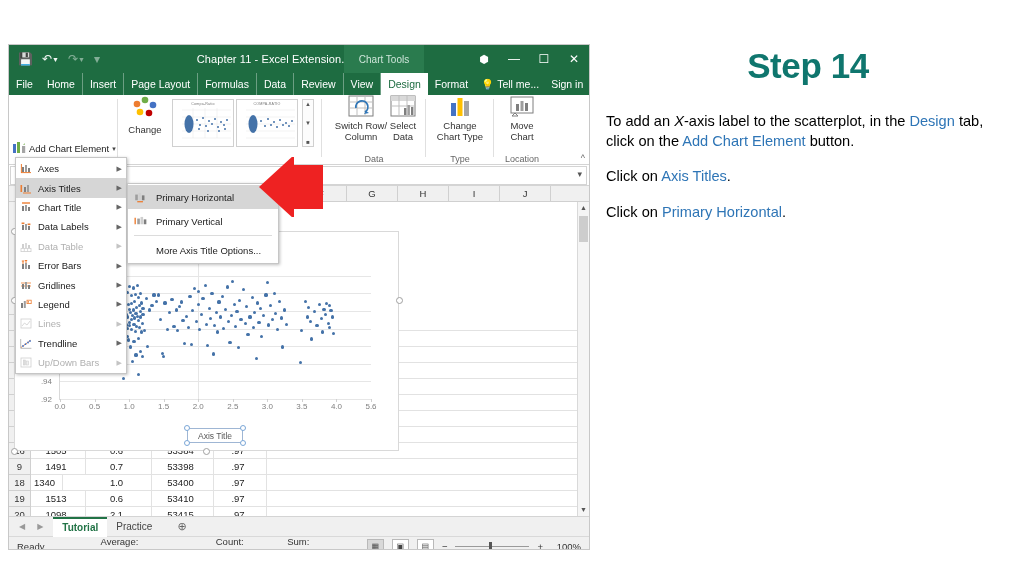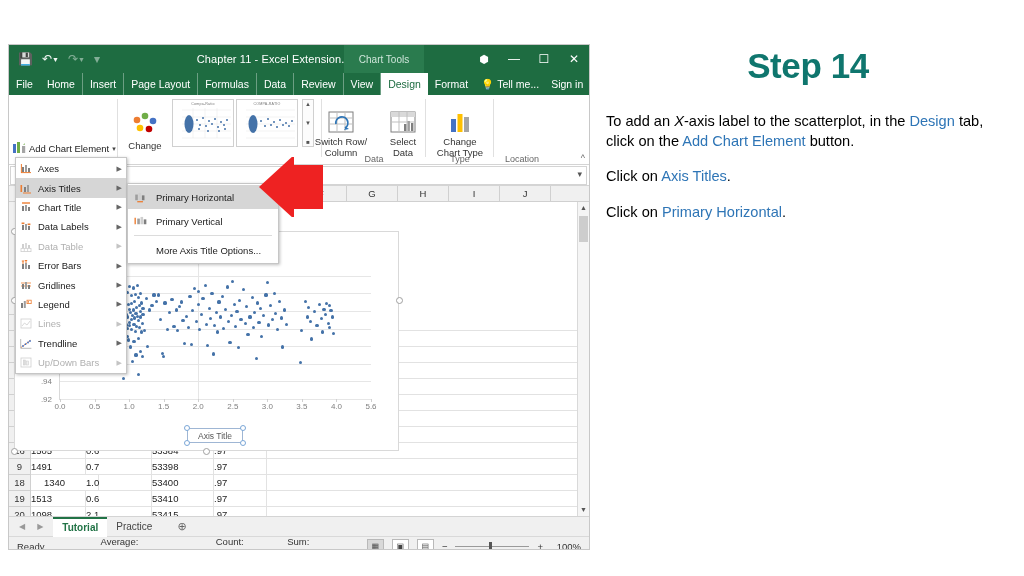--- a/index.html
+++ b/index.html
@@ -60,21 +60,21 @@
     height: 70px; background:#ffffff; border-bottom:1px solid #d4d4d4;
     position:relative;
   }
   .rgroup { position:absolute; top:0; height:70px; }
   .rgroup .glabel {
     position:absolute; bottom:1px; width:100%; text-align:center;
     font-size:9px; color:#666;
   }
   .bigbtn {
     display:flex; flex-direction:column; align-items:center; justify-content:flex-start;
-    width:100%; padding-top:16px; font-size:9.5px; color:#333; line-height:1.08;
+    width:100%; padding-top:0; font-size:9.5px; color:#333; line-height:1.08;
   }
   .bigbtn .ic { margin-bottom:2px; }
   .gsep { position:absolute; top:4px; width:1px; height:58px; background:#e0e0e0; }
 
   .gallery { position:absolute; left:163px; top:4px; width:129px; height:48px;
              display:flex; gap:2px; }
   .gcard { width:62px; height:48px; border:1px solid #d0d0d0; background:#fff;
            position:relative; overflow:hidden; }
   .gcard .gttl { position:absolute; top:2px; left:0; right:0; text-align:center;
                  font-size:3.6px; color:#777; letter-spacing:.2px; }
@@ -99,21 +99,21 @@
             border-bottom:1px solid #d0d0d0; }
   .colhdr .cell { position:absolute; top:0; height:16px; line-height:16px; text-align:center;
                   font-size:9.5px; color:#333; border-right:1px solid #d0d0d0; }
   .rowhdrs { position:absolute; left:0; top:16px; width:22px; bottom:0; background:#f0f0f0;
              border-right:1px solid #d0d0d0; }
   .rowhdrs .rcell { height:16px; line-height:16px; text-align:center; font-size:9.5px;
                     color:#333; border-bottom:1px solid #d0d0d0; }
   .gridbody { position:absolute; left:22px; top:16px; right:0; bottom:0; }
   .grow { position:relative; height:16px; border-bottom:1px solid #e2e2e2; }
   .gcell { position:absolute; top:0; height:16px; line-height:16px; font-size:9.5px;
-           color:#222; border-right:1px solid #e2e2e2; padding-right:4px; text-align:left; }
+           color:#222; border-right:1px solid #e2e2e2; padding-right:4px; text-align:center; }
 
   .vscroll { position:absolute; right:0; top:16px; bottom:0; width:12px; background:#f5f5f5;
              border-left:1px solid #d9d9d9; }
   .vscroll .arr { height:12px; text-align:center; font-size:7px; color:#555; line-height:12px; }
   .vscroll .thumb { position:absolute; left:1px; right:1px; top:14px; height:26px; background:#cdcdcd; }
 
   
   #chartobj { position:absolute; left:5px; top:45px; width:385px; height:220px;
               background:#fff; border:1px solid #d9d9d9; }
   .chart-title { position:absolute; top:4px; left:0; right:0; text-align:center;
@@ -331,21 +331,21 @@
         </div>
       </div>
       <div class="gscroll">
         <span>▲</span>
         <span>▼</span>
         <span>■</span>
       </div>
 
       <div class="gsep" style="left:312px;"></div>
 
-      <div class="rgroup" style="left:304px; width:56px;">
+      <div class="rgroup" style="left:324px; width:56px;">
         <div class="bigbtn">
           <span class="ic">
             <svg width="26" height="22" viewBox="0 0 26 22">
               <rect x="1" y="1" width="24" height="20" fill="#fff" stroke="#7f7f7f" stroke-width="1"></rect>
               <line x1="1" y1="7" x2="25" y2="7" stroke="#bfbfbf"></line>
               <line x1="1" y1="13" x2="25" y2="13" stroke="#bfbfbf"></line>
               <line x1="9" y1="1" x2="9" y2="21" stroke="#bfbfbf"></line>
               <line x1="17" y1="1" x2="17" y2="21" stroke="#bfbfbf"></line>
               <path d="M8 13 a6 6 0 1 1 9 4" stroke="#2e75b6" stroke-width="1.8" fill="none"></path>
               <path d="M16 19 l2 -3 l3 2 z" fill="#2e75b6"></path>
@@ -388,20 +388,33 @@
           </span>
           <span>Change</span>
           <span>Chart Type</span>
         </div>
         <div class="glabel">Type</div>
       </div>
 
       <div class="gsep" style="left:484px;"></div>
 
       <div class="rgroup" style="left:488px; width:50px;">
+        <div class="bigbtn">
+          <span class="ic">
+            <svg width="26" height="22" viewBox="0 0 26 22">
+              <rect x="2" y="2" width="22" height="16" fill="#fff" stroke="#7f7f7f"></rect>
+              <rect x="7" y="9" width="3" height="7" fill="#7f7f7f"></rect>
+              <rect x="11.5" y="6" width="3" height="10" fill="#9e9e9e"></rect>
+              <rect x="16" y="8" width="3" height="8" fill="#7f7f7f"></rect>
+              <path d="M6 18 l-3 3 l6 0 z" fill="#fff" stroke="#7f7f7f"></path>
+            </svg>
+          </span>
+          <span>Move</span>
+          <span>Chart</span>
+        </div>
         <div class="glabel">Location</div>
       </div>
 
       <div class="ribcollapse">^</div>
     </div>
 
     <div class="fbar">
       <div class="namebox"></div>
       <div class="fbtns">
         <span>✕</span>
@@ -502,21 +515,21 @@
           <div class="gcell" style="left:121px;width:62px;">53384</div>
           <div class="gcell" style="left:183px;width:53px;">.97</div>
         </div>
         <div class="grow">
           <div class="gcell" style="left:0;width:55px;">1491</div>
           <div class="gcell" style="left:55px;width:66px;">0.7</div>
           <div class="gcell" style="left:121px;width:62px;">53398</div>
           <div class="gcell" style="left:183px;width:53px;">.97</div>
         </div>
         <div class="grow">
-          <div class="gcell" style="left:13px;width:55px;">1340</div>
+          <div class="gcell" style="left:0;width:32px;">1340</div>
           <div class="gcell" style="left:55px;width:66px;">1.0</div>
           <div class="gcell" style="left:121px;width:62px;">53400</div>
           <div class="gcell" style="left:183px;width:53px;">.97</div>
         </div>
         <div class="grow">
           <div class="gcell" style="left:0;width:55px;">1513</div>
           <div class="gcell" style="left:55px;width:66px;">0.6</div>
           <div class="gcell" style="left:121px;width:62px;">53410</div>
           <div class="gcell" style="left:183px;width:53px;">.97</div>
         </div>

